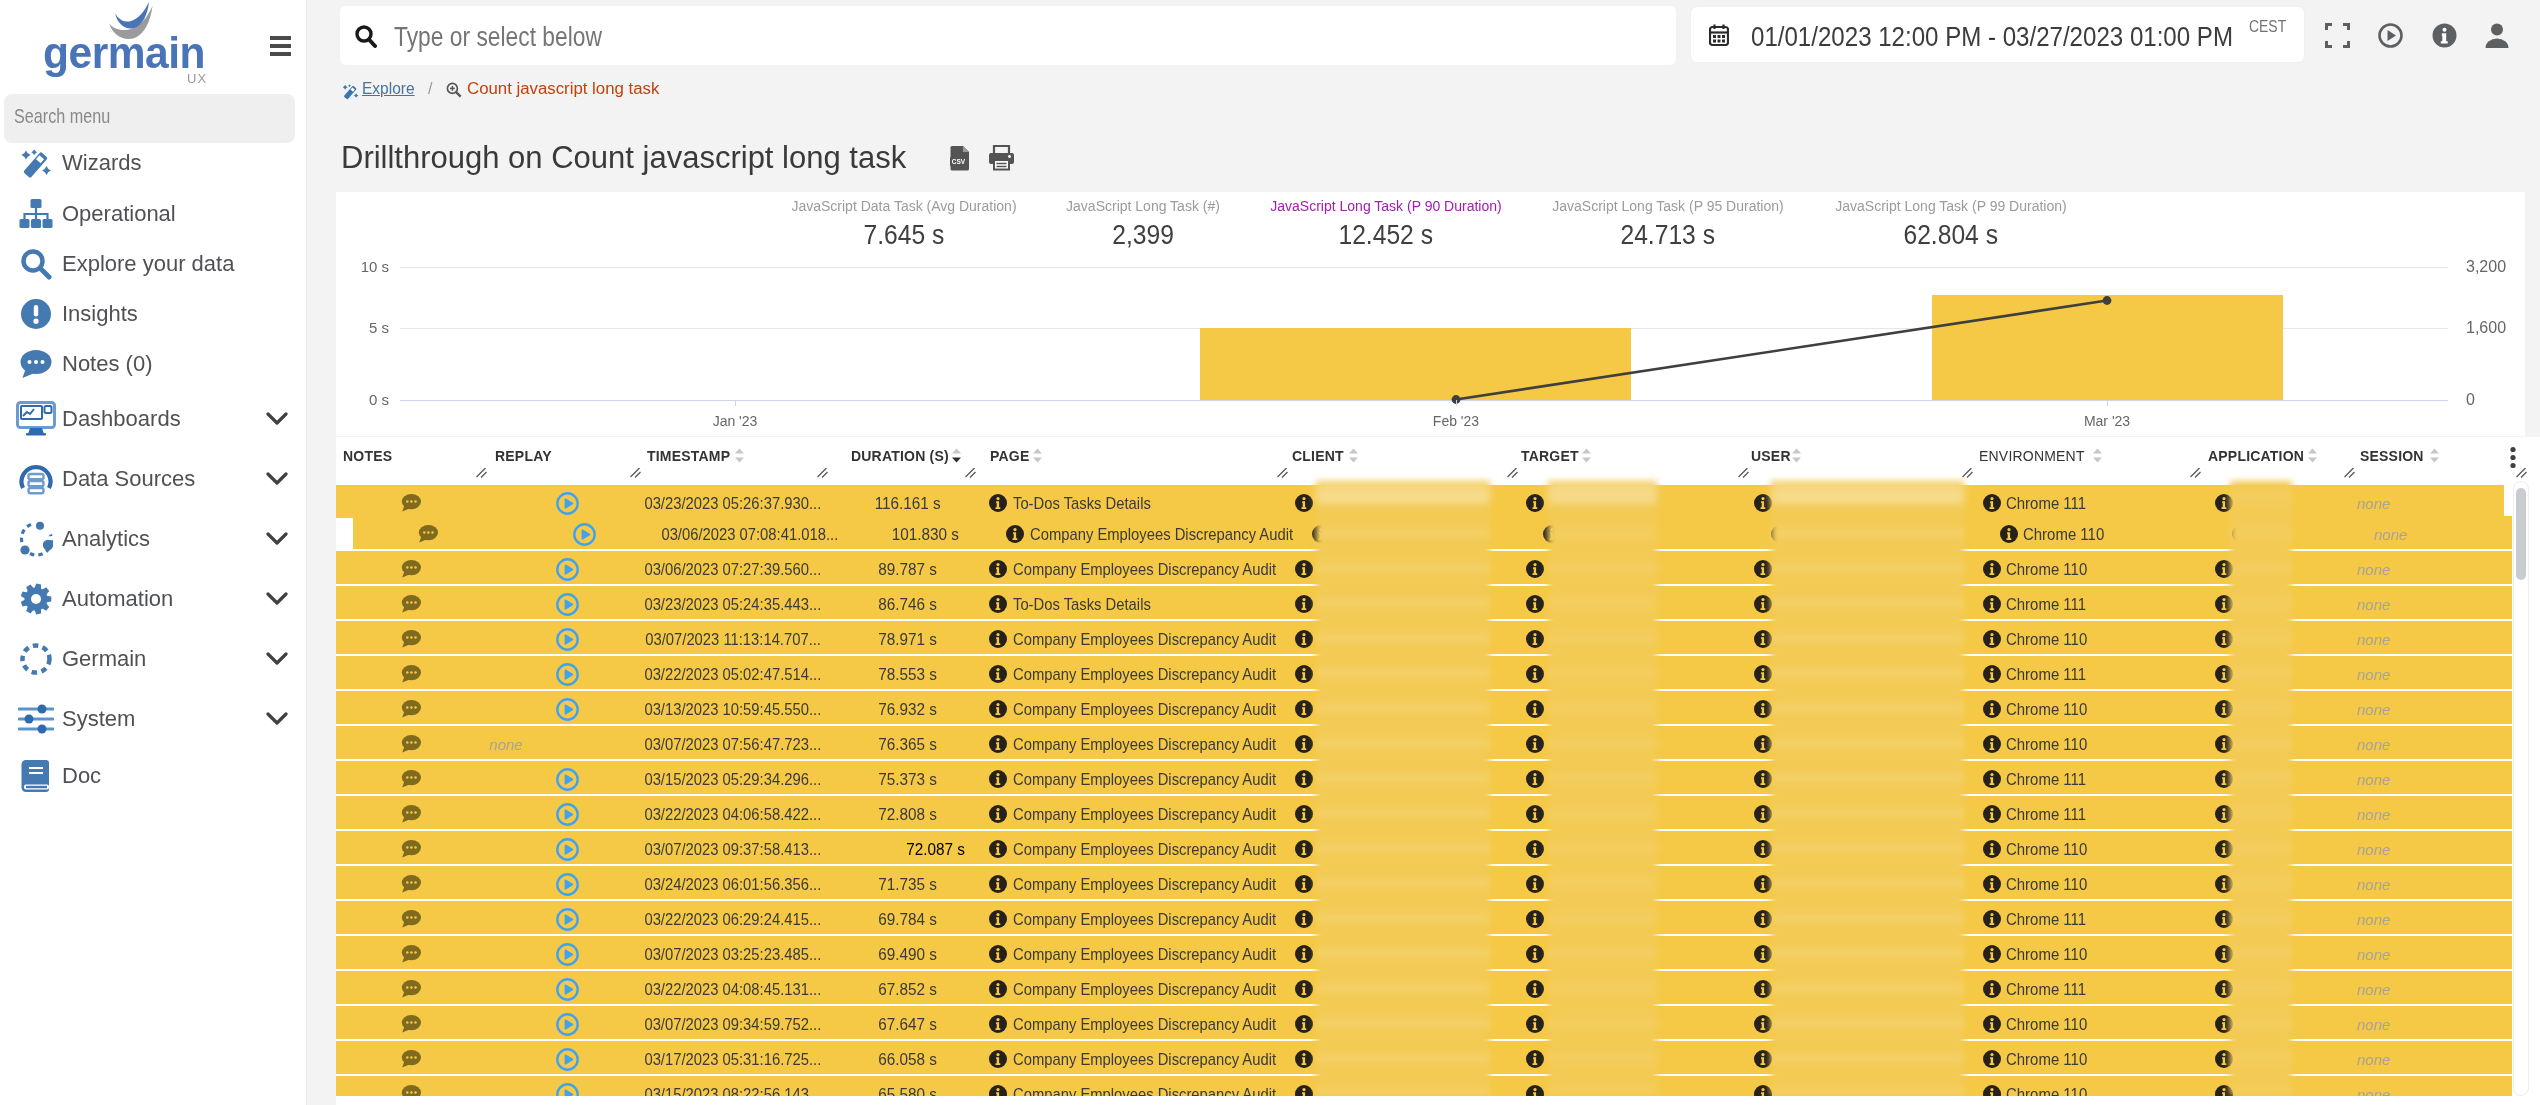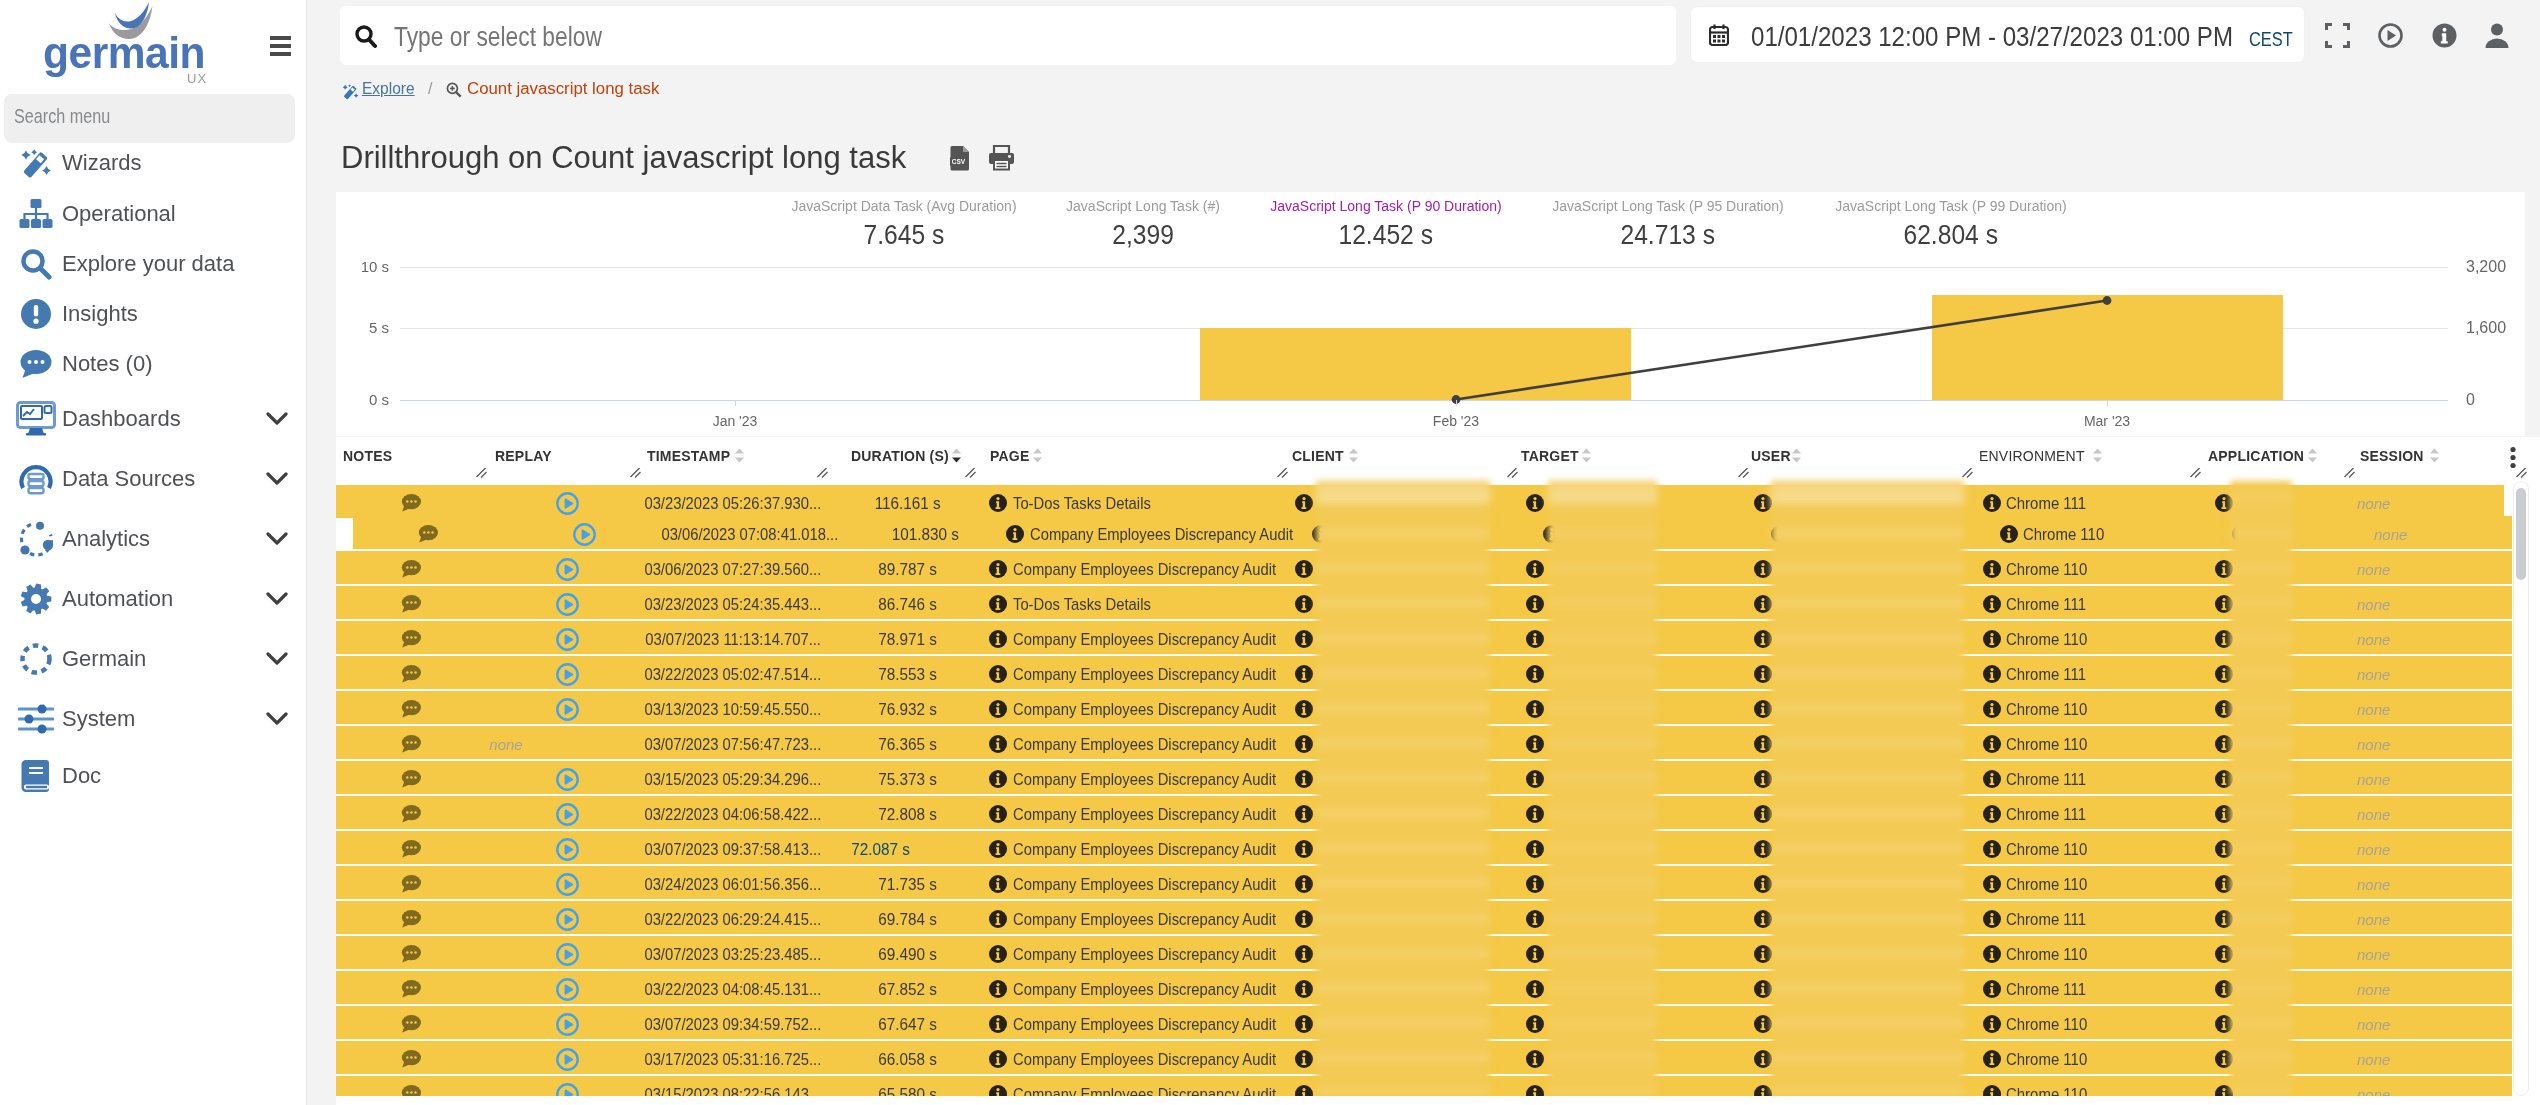--- a/index.html
+++ b/index.html
@@ -215,21 +215,21 @@
           <rect x="4" y="11" width="3" height="3"></rect>
           <rect x="8.5" y="11" width="3" height="3"></rect>
           <rect x="13" y="11" width="3" height="3"></rect>
           <rect x="4" y="15.5" width="3" height="3"></rect>
           <rect x="8.5" y="15.5" width="3" height="3"></rect>
           <rect x="13" y="15.5" width="3" height="3"></rect>
         </g>
       </svg>
     </div>
 <div class="abs" style="left:1751px;top:21px;font-size:28px;color:#3c3c3c"><span class="cx" style="transform:scaleX(.86)">01/01/2023 12:00 PM - 03/27/2023 01:00 PM</span></div>
-<div class="abs" style="left:2249px;top:28px;font-size:20px;color:#0c4a6e"><span class="cx" style="transform:scaleX(.82)">CEST</span></div>
+<div class="abs" style="left:2249px;top:17px;font-size:17px;color:#737373"><span class="cx" style="transform:scaleX(.82)">CEST</span></div>
 <div class="abs" style="left:2325px;top:23px">
       <svg width="25" height="25" viewBox="0 0 25 25">
         <g stroke="#5c6063" stroke-width="3" fill="none">
           <path d="M1.5 7 V1.5 H7"></path>
           <path d="M18 1.5 H23.5 V7"></path>
           <path d="M23.5 18 V23.5 H18"></path>
           <path d="M7 23.5 H1.5 V18"></path>
         </g>
       </svg>
     </div>
@@ -1303,21 +1303,21 @@
             </g>
           </svg>
         </div>
 <div class="abs" style="left:220px;top:7px">
           <svg width="23" height="23" viewBox="0 0 23 23">
             <circle cx="11.5" cy="11.5" r="10.2" fill="none" stroke="#41a3f0" stroke-width="2.4"></circle>
             <path d="M9.4 7.2 L16.4 11.5 L9.4 15.8 Z" fill="#41a3f0" stroke="#41a3f0" stroke-width="1.6" stroke-linejoin="round"></path>
           </svg>
         </div>
 <div class="abs" style="left:225px;top:3px;width:260px;height:32.5px;line-height:32.5px;text-align:right;font-size:17px;color:#3a3a3a"><span class="cxr" style="transform:scaleX(.87)">03/07/2023 09:37:58.413...</span></div>
-<div class="abs" style="left:512px;top:3px;width:120px;height:32.5px;line-height:32.5px;text-align:left;font-size:17px;color:#0c4a6e"><span class="cxc" style="transform:scaleX(.9)">72.087 s</span></div>
+<div class="abs" style="left:512px;top:3px;width:120px;height:32.5px;line-height:32.5px;text-align:right;font-size:17px;color:#000000"><span class="cxc" style="transform:scaleX(.9)">72.087 s</span></div>
 <div class="abs" style="left:653px;top:9px">
           <svg width="18" height="18" viewBox="0 0 18 18">
             <circle cx="9" cy="9" r="9" fill="#26211a"></circle>
             <g fill="#f5c945">
               <circle cx="9" cy="4.6" r="1.6"></circle>
               <path d="M7.1 7.3 h3 v6 h1.2 v1.6 h-4.8 v-1.6 h1.2 v-4.4 h-0.6 z"></path>
             </g>
           </svg>
         </div>
 <div class="abs" style="left:677px;top:3px;height:32.5px;line-height:32.5px;font-size:17px;color:#3a3a3a"><span class="cx" style="transform:scaleX(.87)">Company Employees Discrepancy Audit</span></div>

